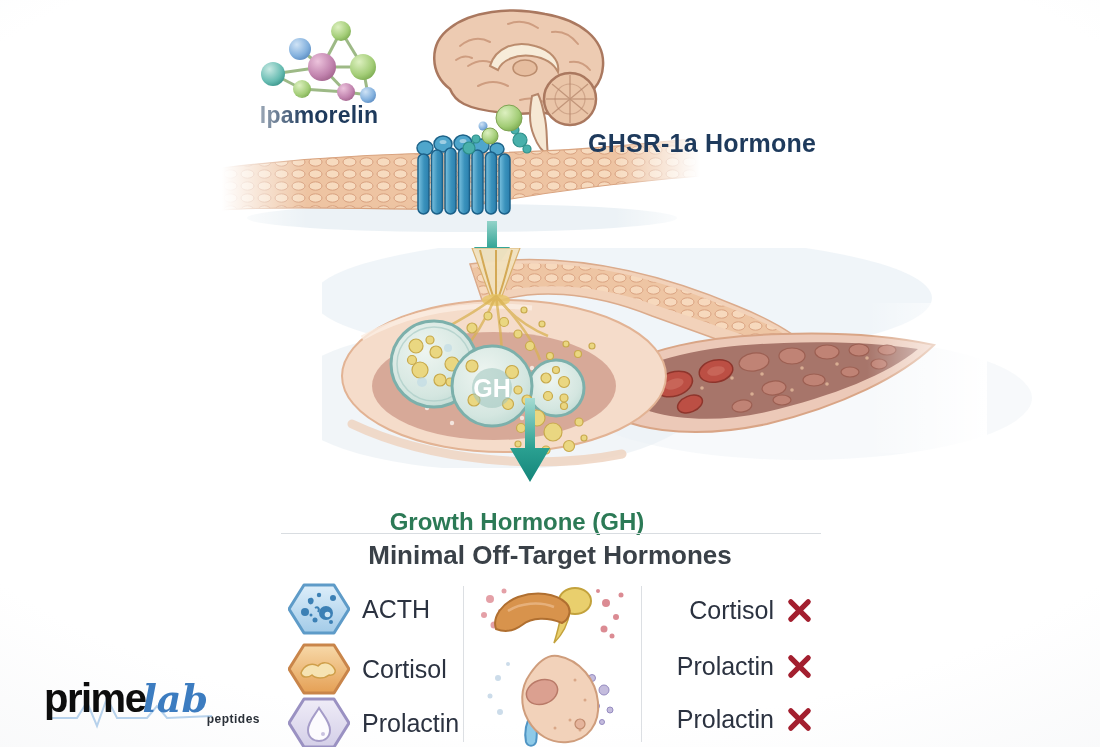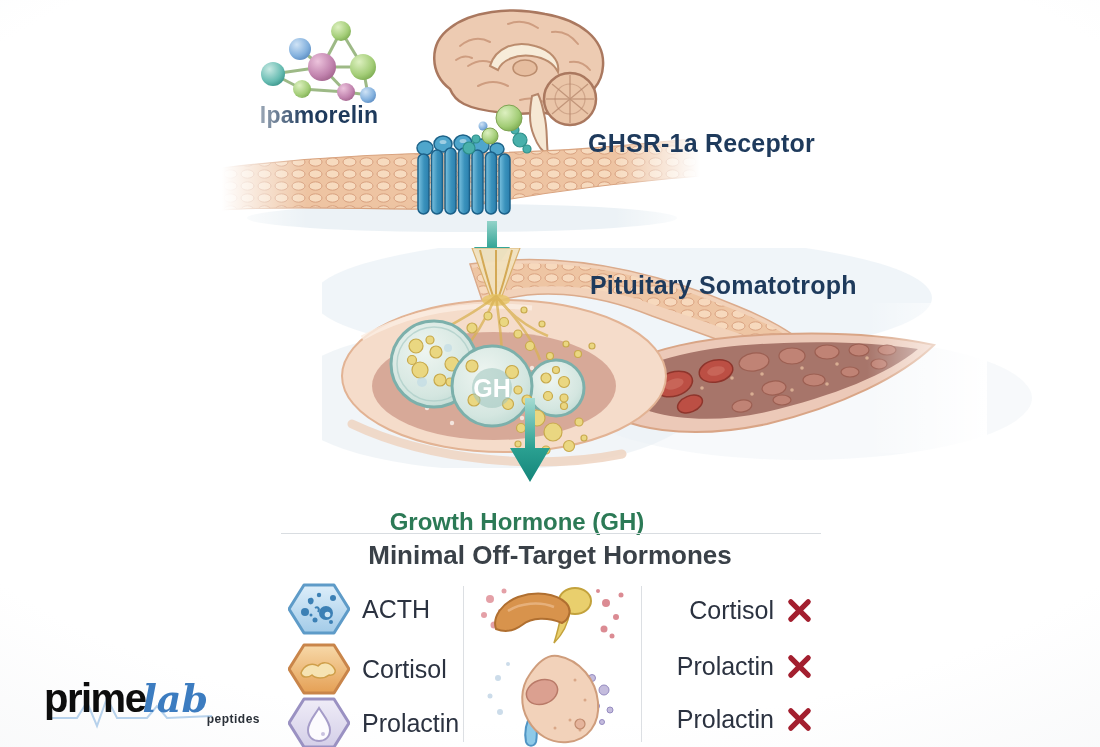--- a/index.html
+++ b/index.html
@@ -154,21 +154,21 @@
       <circle cx="298" cy="44" r="7" fill="#49b0ab" stroke="#2e8f8a" stroke-width="1.2"></circle>
       <circle cx="305" cy="53" r="4" fill="#49b0ab" stroke="#2e8f8a" stroke-width="1.2"></circle>
       <circle cx="293" cy="34" r="4" fill="#49b0ab" stroke="#2e8f8a" stroke-width="1.2"></circle>
       <circle cx="261" cy="30" r="4.5" fill="url(#gBlue)"></circle>
       <circle cx="287" cy="22" r="13" fill="url(#gGreen)" stroke="#7fa352" stroke-width="1"></circle>
       <circle cx="268" cy="40" r="8" fill="url(#gGreen)" stroke="#7fa352" stroke-width="1"></circle>
     </g>
     <rect x="0" y="0" width="85" height="140" fill="url(#fadeL)"></rect>
     <rect x="393" y="0" width="85" height="140" fill="url(#fadeR)"></rect>
   </svg>
-  <div class="abs navy-label" id="label-receptor">GHSR-1a Receptor</div>
+  <div class="abs navy-label" id="label-receptor">GHSR-1a Hormone</div>
 
   <svg class="abs" style="left:470px;top:221px;" width="44" height="56" viewBox="0 0 44 56">
     <defs>
         <linearGradient id="tealA" x1="0" y1="0" x2="0" y2="1">
           <stop offset="0%" stop-color="#93d3c9"></stop>
           <stop offset="55%" stop-color="#2aa091"></stop>
           <stop offset="100%" stop-color="#17887c"></stop>
         </linearGradient>
       </defs>
     <path d="M17,0 h10 v26 h13 L22,54 L4,26 h13 Z" fill="url(#tealA)"></path>
@@ -319,21 +319,20 @@
         <circle cx="199" cy="180" r="4.5"></circle>
         <circle cx="231" cy="184" r="9"></circle>
       <circle cx="247" cy="198" r="5.5"></circle>
         <circle cx="224" cy="202" r="4"></circle>
         <circle cx="257" cy="174" r="4"></circle>
       <circle cx="242" cy="158" r="3.5"></circle>
         <circle cx="262" cy="190" r="3"></circle>
         <circle cx="196" cy="196" r="3"></circle>
     </g>
   </svg>
-  <div class="abs navy-label" id="label-pituitary">Pituitary Somatotroph</div>
 
   <svg class="abs" style="left:506px;top:398px;" width="48" height="86" viewBox="0 0 48 86">
     <defs>
         <linearGradient id="tealB" x1="0" y1="0" x2="0" y2="1">
           <stop offset="0%" stop-color="#a6dbd2"></stop>
           <stop offset="60%" stop-color="#2aa091"></stop>
           <stop offset="100%" stop-color="#15857a"></stop>
         </linearGradient>
       </defs>
     <path d="M19,0 h10 v50 h15 L24,84 L4,50 h15 Z" fill="url(#tealB)"></path>

